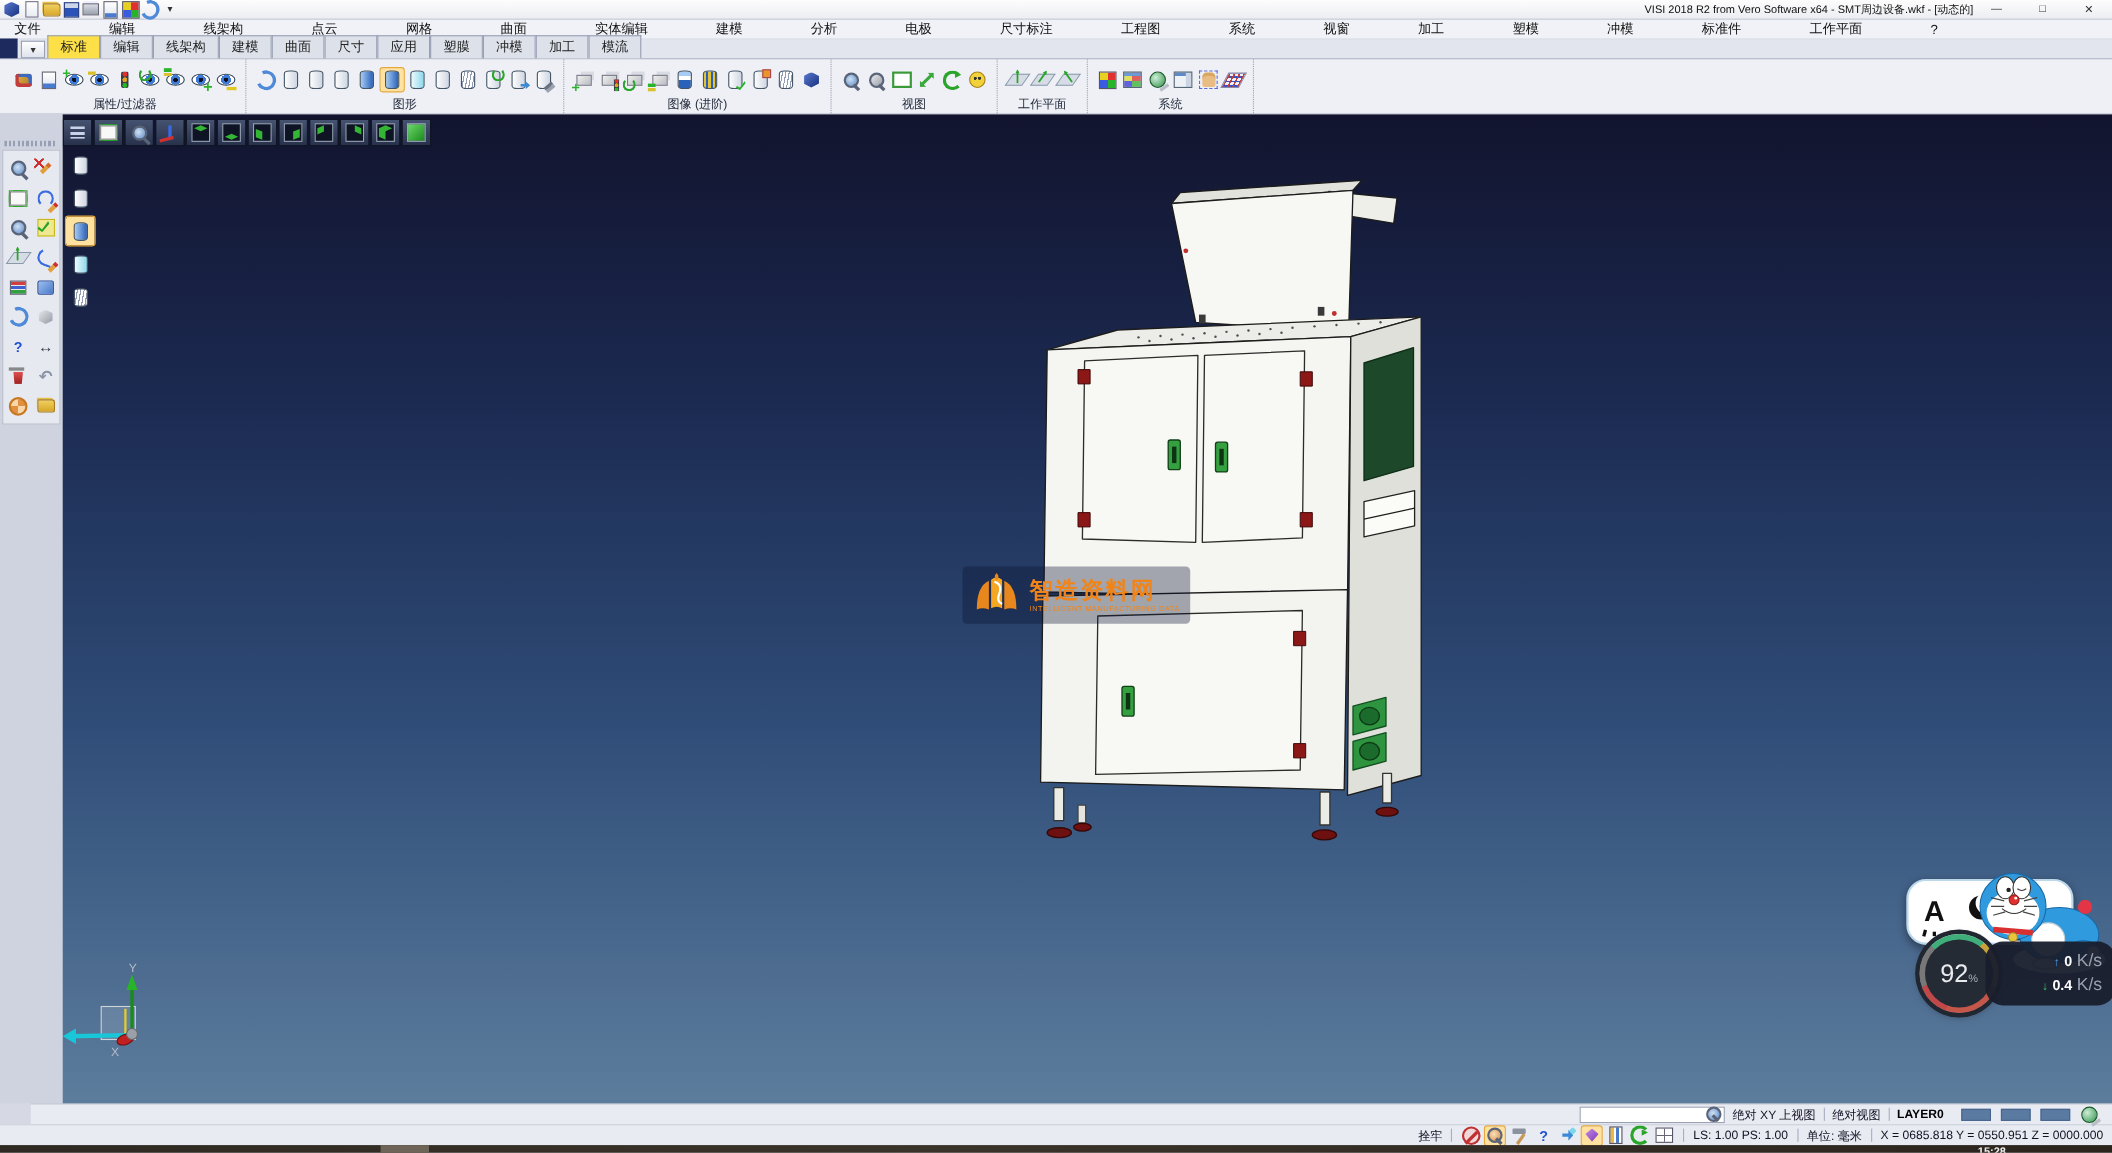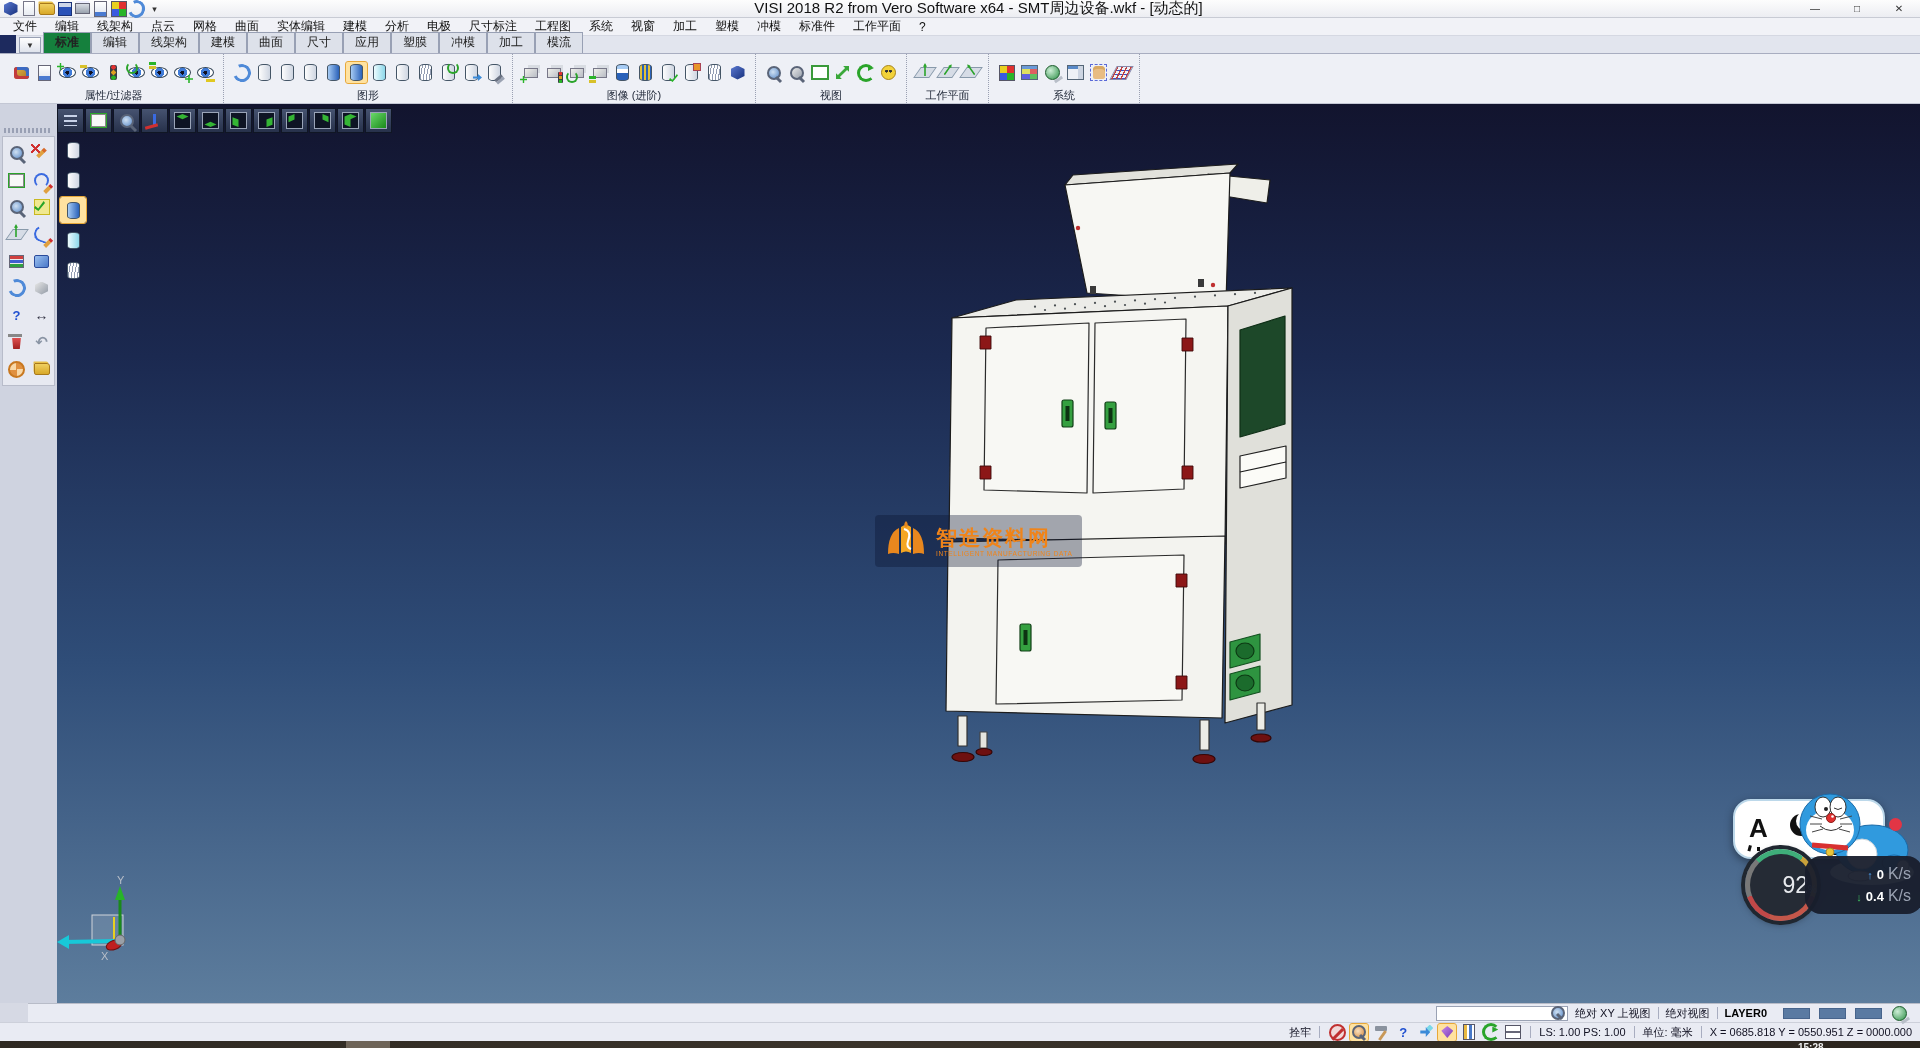--- a/index.html
+++ b/index.html
@@ -3,34 +3,34 @@
 <meta charset="utf-8">
 <style>
   * { box-sizing: border-box; margin:0; padding:0; }
   html,body { width:1920px; height:1048px; overflow:hidden; }
   body { font-family:"Liberation Sans","DejaVu Sans",sans-serif; font-size:12px; background:#d6d9e4; position:relative; }
 
   
   .titlebar { height:18px; background:linear-gradient(#fdfdfd,#ecedf2); border-bottom:1px solid #c8cbd4; display:flex; align-items:center; }
   .qa { display:flex; align-items:center; gap:1px; padding-left:2px; }
   .qa .gi { width:17px; height:16px; }
-  .title { flex:1; text-align:center; font-size:15px; color:#101010; }
+  .title { flex:1; text-align:right; font-size:10px; color:#101010; }
   .winbtns { display:flex; }
   .winbtn { width:42px; height:17px; display:flex; align-items:center; justify-content:center; font-size:10px; color:#333; background:transparent; border:none; }
 
   
-  .menubar { height:18px; background:#f1f2f7; border-bottom:1px solid #d5d8e2; display:flex; align-items:center; padding-left:4px; }
+  .menubar { height:18px; background:#f1f2f7; border-bottom:1px solid #d5d8e2; display:flex; align-items:center; padding-left:4px;gap:44px; }
   .menu-item { padding:0 9px; color:#111; white-space:nowrap; }
 
   
   .tabrow { height:18px; background:#e2e5ee; border-bottom:1px solid #a8adc0; display:flex; align-items:flex-end; }
   .tab-winicon { width:16px; height:18px; background:#1d2a5e; flex:0 0 auto; }
   .tab-caret { width:22px; height:16px; margin:0 2px 0 3px; border:1px solid #98a0b4; background:linear-gradient(#fefefe,#dfe3ec); font-size:8px; color:#333; display:flex; align-items:center; justify-content:center; }
   .tab { padding:1px 11px 2px; border:1px solid #98a0b4; border-bottom:none; background:#dde1ea; color:#222; white-space:nowrap; }
-  .tab.active { background:#15803d; font-weight:bold; }
+  .tab.active { background:#fde047; font-weight:normal; }
 
   
   .ribbon { height:50px; background:#eef0f6; border-bottom:1px solid #c3c7d4; display:flex; padding-left:4px; }
   .rgroup { display:flex; flex-direction:column; justify-content:flex-end; padding:3px 7px 1px; border-right:1px dotted #9aa0b2; }
   .ricons { display:flex; align-items:center; gap:2px; height:31px; }
   .rlabel { text-align:center; font-size:11px; color:#222a3a; height:14px; line-height:14px; white-space:nowrap; }
 
   
   .gi { width:21px; height:21px; position:relative; display:flex; align-items:center; justify-content:center; font-size:13px; font-weight:bold; color:#223; flex:0 0 auto; }
   .gi.selected { background:#ffe2a0; outline:1.5px solid #e8a838; border-radius:2px; }
@@ -148,21 +148,21 @@
 
   .watermark { position:absolute; left:818px; top:411px; display:flex; align-items:center; gap:9px; padding:6px 10px; background:rgba(10,18,46,0.35); border-radius:4px; }
   .wm-texts { display:flex; flex-direction:column; }
   .wm-title { font-size:21px; font-weight:bold; color:#f08419; letter-spacing:2px; line-height:24px; }
   .wm-sub { font-size:6.5px; color:#f08419; letter-spacing:0.6px; }
 
   
   .pill { position:absolute; left:1676px; top:695px; width:152px; height:60px; background:#fff; border:2px solid #bcd8ea; border-radius:18px; box-shadow:0 3px 8px rgba(0,0,0,.4); }
   .doraemon { position:absolute; left:1733px; top:684px; }
   .red-dot { position:absolute; left:1832px; top:714px; width:13px; height:13px; border-radius:50%; background:#e23545; }
-  .gauge { position:absolute; left:1688px; top:745px; width:72px; height:72px; border-radius:50%; background:conic-gradient(from 200deg,#c04848 0 14%,#787878 14% 32%,#3fae7a 32% 55%,#caa23a 55% 75%,#c4574a 75% 100%); box-shadow:0 0 0 4px #202730,0 2px 8px rgba(0,0,0,.5); display:flex; align-items:center; justify-content:flex-end; }
+  .gauge { position:absolute; left:1688px; top:745px; width:72px; height:72px; border-radius:50%; background:conic-gradient(from 200deg,#c04848 0 14%,#787878 14% 32%,#3fae7a 32% 55%,#caa23a 55% 75%,#c4574a 75% 100%); box-shadow:0 0 0 4px #202730,0 2px 8px rgba(0,0,0,.5); display:flex; align-items:center; justify-content:center; }
   .gauge::before { content:''; position:absolute; inset:5px; background:#252b35; border-radius:50%; }
   .gauge-text { position:relative; color:#e8eaee; font-size:23px; display:flex; align-items:baseline; }
   .gauge-text .pct { font-size:10px; color:#aab; }
   .speeds { position:absolute; left:1748px; top:752px; width:118px; height:58px; background:rgba(24,30,44,.95); border-radius:16px; display:flex; flex-direction:column; justify-content:center; gap:4px; padding:4px 12px 4px 30px; }
   .srow { display:flex; align-items:baseline; justify-content:flex-end; gap:4px; color:#fff; font-size:13px; font-weight:bold; }
   .srow .unit { color:#9aa2b2; font-size:16px; font-weight:normal; }
   .arrow-up { color:#4aa0f0; font-size:11px; } .arrow-down { color:#3fc060; font-size:11px; }
 
   
   .statusA { height:19px; background:#e9ebf3; border-top:1px solid #b8bcc8; display:flex; align-items:center; justify-content:flex-end; gap:7px; padding-right:10px; font-size:11px; color:#112;margin-left:28px; }

